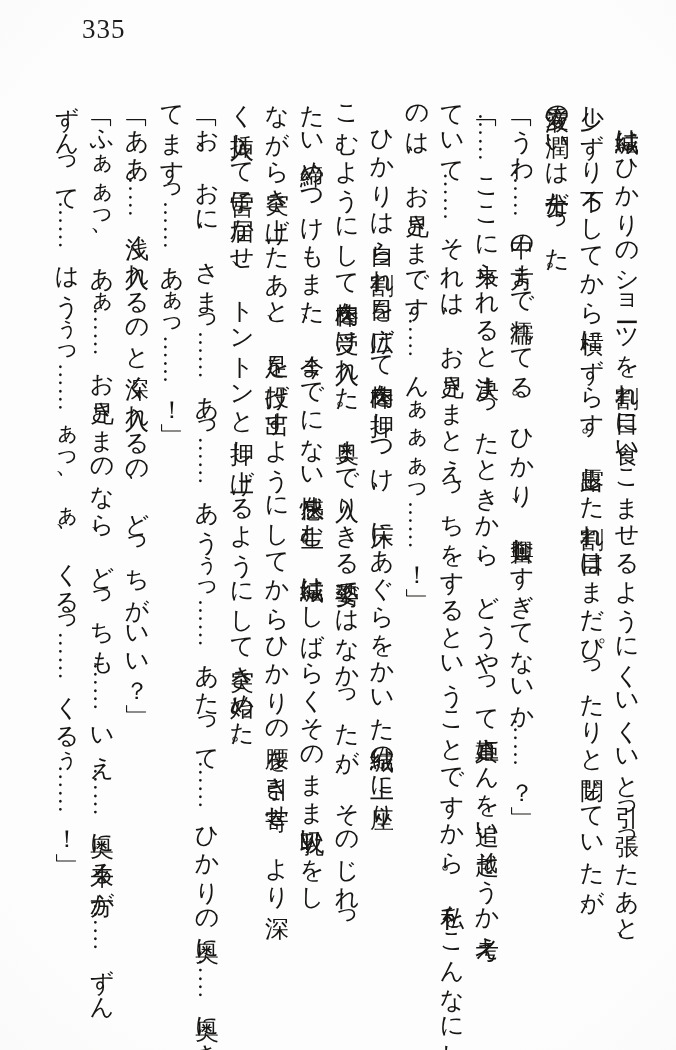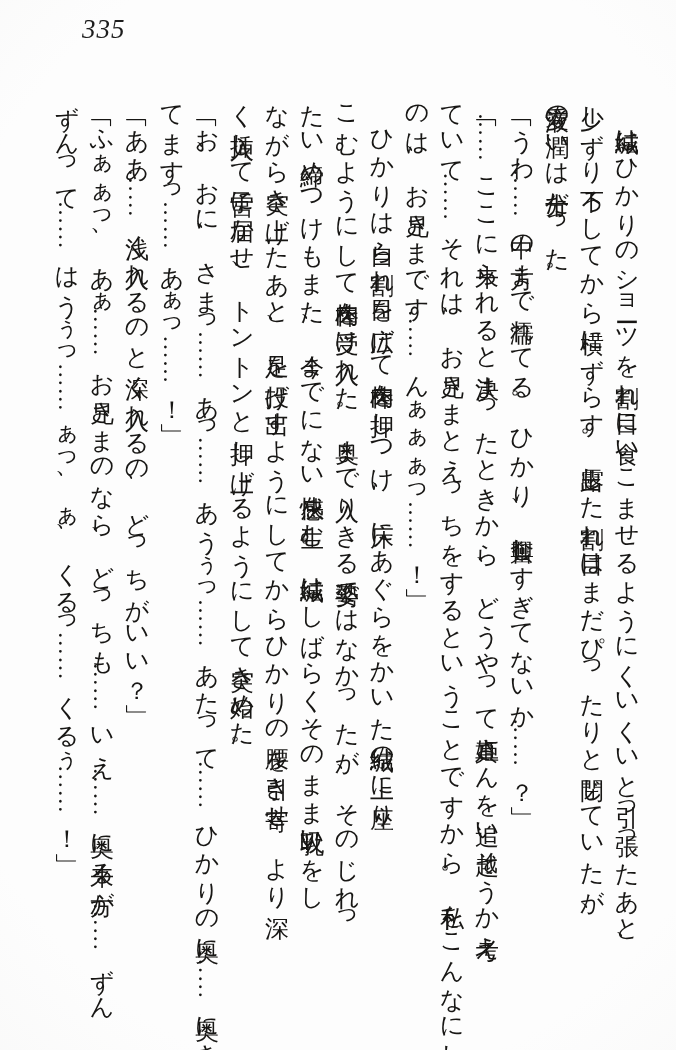--- a/index.html
+++ b/index.html
@@ -13,21 +13,20 @@
     overflow: hidden;
     background:
       radial-gradient(ellipse 120% 100% at 52% 48%, #fdfdfd 55%, #f4f4f3 92%, #ededec 100%);
     font-family: "Liberation Serif", "DejaVu Serif", serif;
   }
   .page-number {
     position: absolute;
     top: 14px;
     left: 82px;
     font-size: 27px;
-    font-style: italic;
     letter-spacing: 1px;
     color: #1d1d1d;
   }
   .text-block {
     position: absolute;
     top: 88px;
     right: 32px;
     height: 944px;
     writing-mode: vertical-rl;
     -webkit-writing-mode: vertical-rl;

